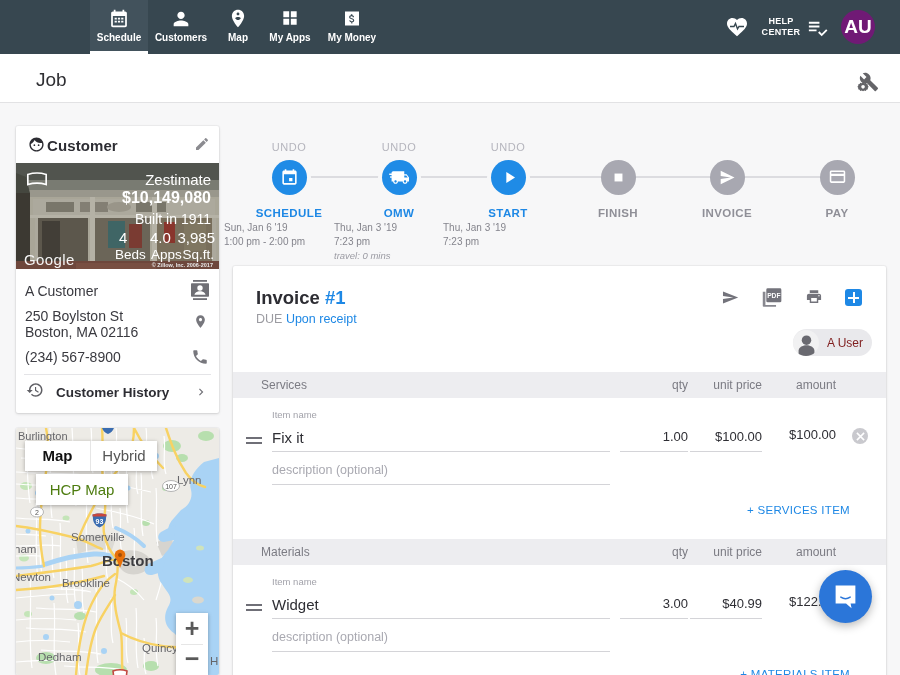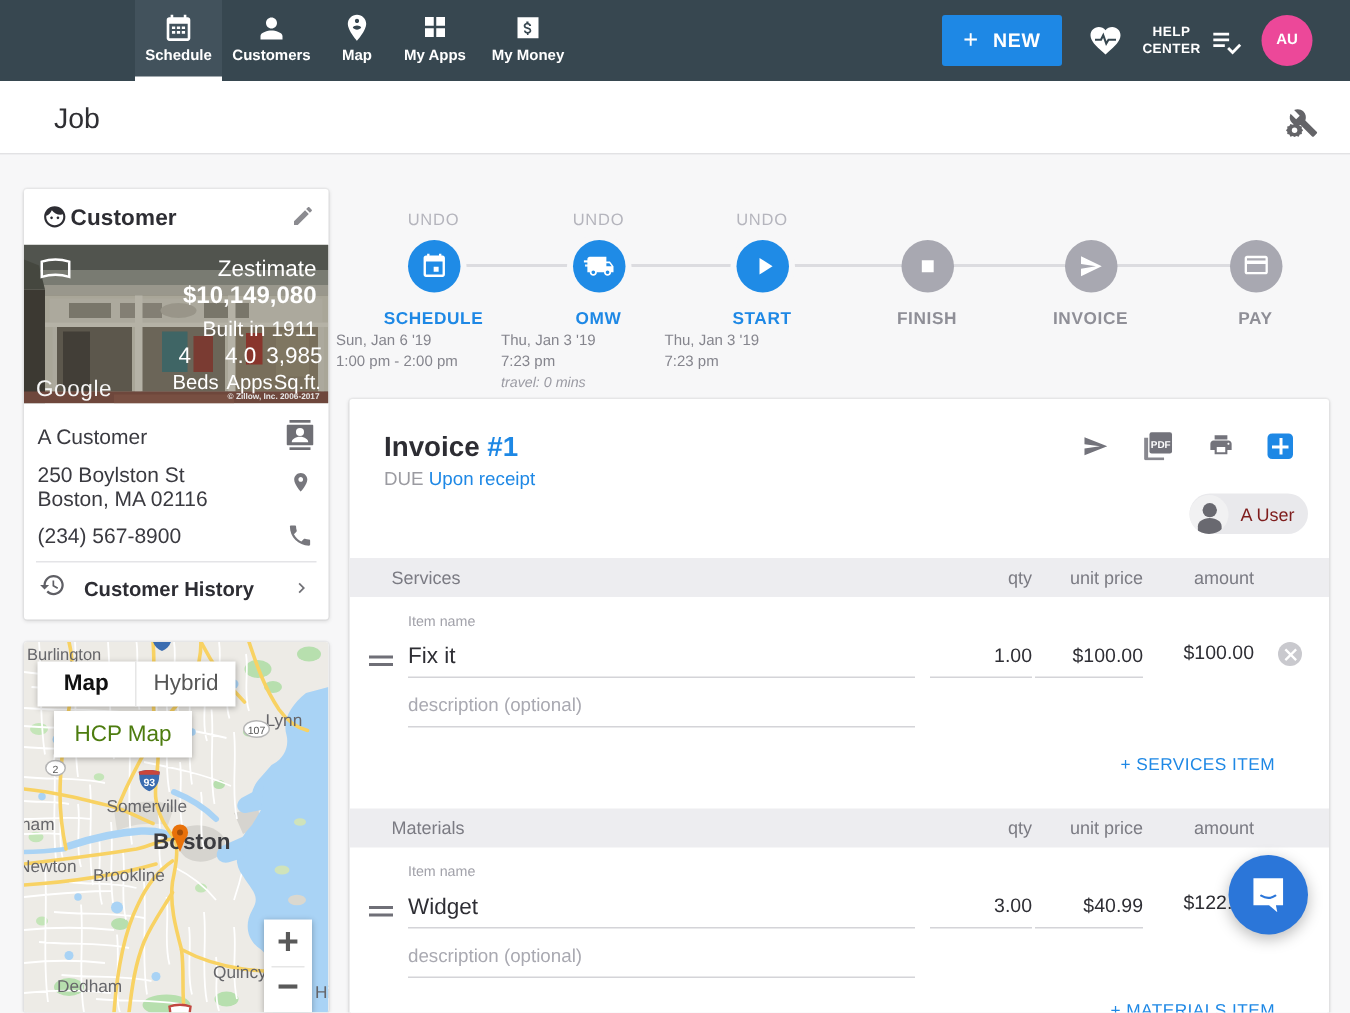--- a/index.html
+++ b/index.html
@@ -9,21 +9,21 @@
 .abs{position:absolute}
 
 #nav{position:absolute;left:0;top:0;width:900px;height:54px;background:#374750}
 .tab{position:absolute;top:0;height:54px;text-align:center;color:#fff}
 .tab .ic{position:absolute;left:50%;transform:translateX(-50%);top:8px}
 .tab .lb{position:absolute;left:50%;transform:translateX(-50%);bottom:11px;font-size:10px;font-weight:bold;white-space:nowrap}
 .tab.active{background:#42525c}
 .tab.active:after{content:"";position:absolute;left:0;bottom:0;width:100%;height:3px;background:#fff}
 #newbtn{position:absolute;left:628px;top:10px;width:80px;height:34px;background:#1e88e5;border-radius:2px;color:#fff;font-size:13px;font-weight:bold;text-align:center;line-height:34px;letter-spacing:.5px}
 #helpc{position:absolute;left:756px;top:16px;width:50px;color:#fff;font-size:9px;font-weight:bold;text-align:center;line-height:11px;letter-spacing:.3px}
-#avatar{position:absolute;left:841px;top:10px;width:34px;height:34px;border-radius:50%;background:#ec4899;color:#fff;font-size:10px;font-weight:bold;text-align:center;line-height:34px}
+#avatar{position:absolute;left:841px;top:10px;width:34px;height:34px;border-radius:50%;background:#701a75;color:#fff;font-size:19px;font-weight:bold;text-align:center;line-height:34px}
 
 #jobbar{position:absolute;left:0;top:54px;width:900px;height:49px;background:#fff;border-bottom:1px solid #e2e2e4}
 #jobbar .t{position:absolute;left:36px;top:15px;font-size:19px;color:#2f2f33}
 
 .card{position:absolute;background:#fff;border-radius:2px;box-shadow:0 1px 3px rgba(0,0,0,.14),0 0 0 1px rgba(0,0,0,.03)}
 
 #cust{left:16px;top:126px;width:203px;height:287px}
 #cust .hd{position:absolute;left:0;top:0;width:100%;height:37px}
 #cust .hd .t{position:absolute;left:31px;top:11px;font-size:15px;font-weight:bold;color:#2d2d33;letter-spacing:.1px}
 .photo{position:absolute;left:0;top:37px;width:203px;height:106px;overflow:hidden}
@@ -79,21 +79,20 @@
           <path d="M4 4h16v16H4zm8.4 13.5v-1.1c1.2-.2 2.1-.9 2.1-2.1 0-1.7-1.4-2.2-2.7-2.6-1.3-.3-1.7-.7-1.7-1.2 0-.6.5-1 1.4-1 .9 0 1.3.4 1.4 1.1h1.5c-.1-1.2-.8-2-2-2.3V7.2h-1.7v1.1c-1.1.2-2 .9-2 2.1 0 1.4 1.2 2.1 2.9 2.5 1.5.4 1.6.9 1.6 1.4 0 .4-.3.9-1.4.9-1.1 0-1.6-.5-1.7-1.1H8.9c.1 1.4 1.1 2.2 2.3 2.4v1.1h1.2z" fill-rule="evenodd"></path>
         </svg>
     <div class="lb">My Money</div>
   </div>
   <div class="tab" style="left:262px;width:56px">
     <svg class="ic" width="20" height="20" viewBox="0 0 24 24" fill="#fff">
           <path d="M4 4h7v7H4zM13 4h7v7h-7zM4 13h7v7H4zM13 13h7v7h-7z"></path>
         </svg>
     <div class="lb">My Apps</div>
   </div>
-  <div id="newbtn"><span style="font-size:17px;font-weight:normal;vertical-align:-1px">+&nbsp;</span> NEW</div>
   <svg class="abs" style="left:725px;top:15px" width="24" height="24" viewBox="0 0 24 24" fill="#fff">
         <path d="M12 21.35l-1.45-1.32C5.4 15.36 2 12.28 2 8.5 2 5.42 4.42 3 7.5 3c1.74 0 3.41.81 4.5 2.09C13.09 3.81 14.76 3 16.5 3 19.58 3 22 5.42 22 8.5c0 3.78-3.4 6.86-8.55 11.54L12 21.35z"></path>
         <polyline points="5,11.5 9,11.5 10.5,8.5 12.5,14 14,11.5 19,11.5" fill="none" stroke="#374750" stroke-width="1.4"></polyline>
       </svg>
   <div id="helpc">HELP<br>CENTER</div>
   <svg class="abs" style="left:806px;top:16px" width="23" height="23" viewBox="0 0 24 24" fill="#fff">
         <path d="M3 6h11v2H3zM3 10h11v2H3zM3 14h8v2H3z"></path>
         <path d="M16.4 18.4L14 16l-1.4 1.4 3.8 3.8 6-6L21 13.8z"></path>
       </svg>
   <div id="avatar">AU</div>

